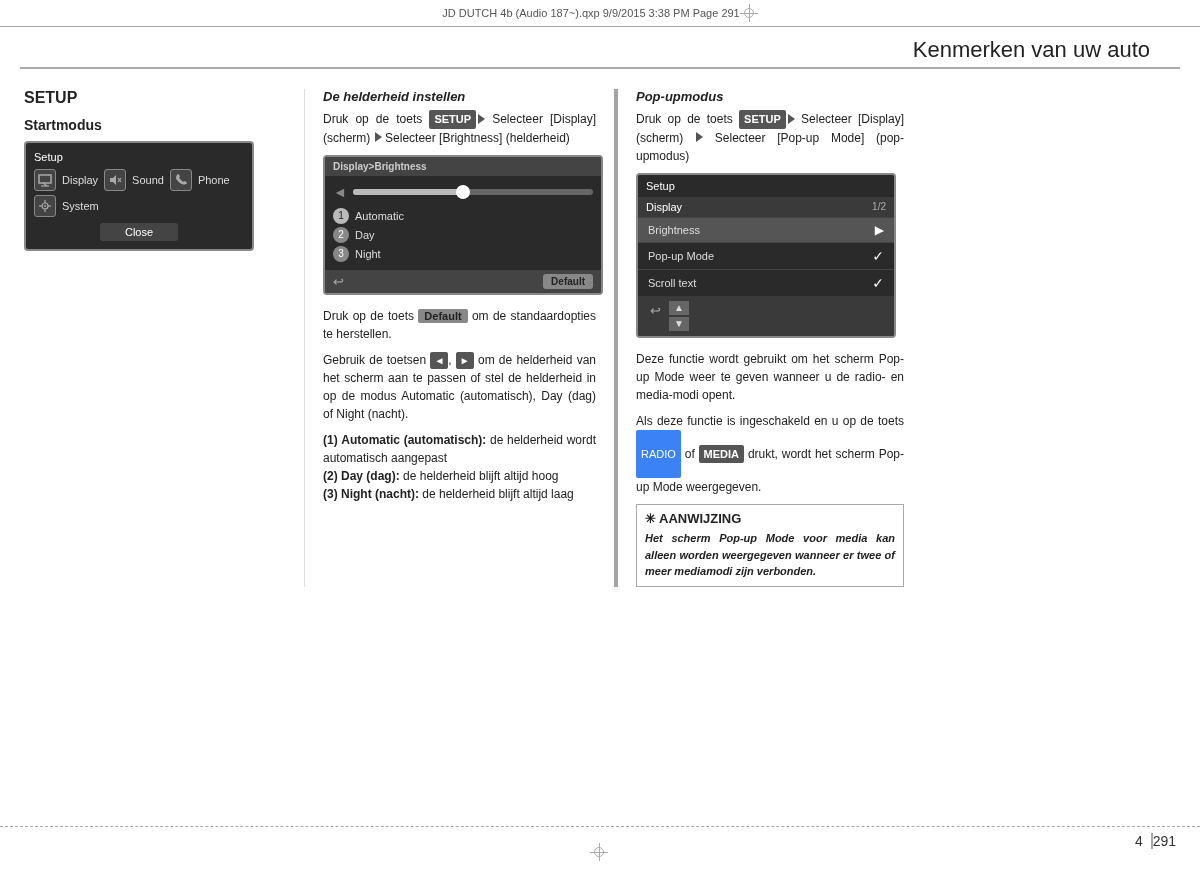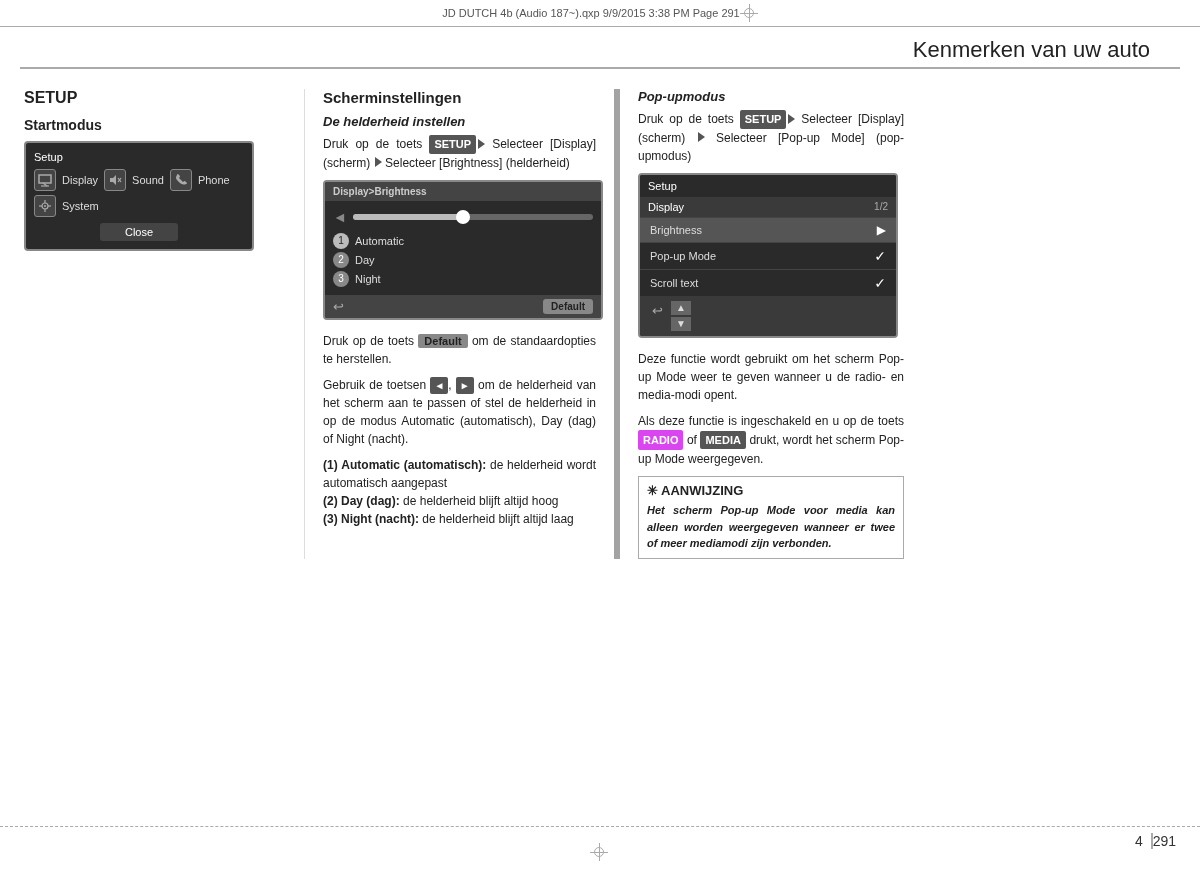--- a/index.html
+++ b/index.html
@@ -265,21 +265,21 @@
       color: #fff;
       font-size: 10px;
       padding: 1px 4px;
       border-radius: 2px;
     }
 
     
     .col-right {
       width: 290px;
       padding-left: 18px;
-      border-left: 6px solid #a3a3a3;
+      border-left: 4px solid #a3a3a3;
     }
     .col-right h3 {
       font-size: 13px;
       font-style: italic;
       font-weight: bold;
       margin-bottom: 6px;
     }
     .col-right p {
       font-size: 12px;
       line-height: 1.5;
@@ -396,26 +396,26 @@
       font-size: 14px;
       color: #333;
     }
     .page-sep {
       border-left: 2px solid #aaa;
       margin-left: 4px;
     }
 
     .radio-badge {
       display: inline-block;
-      background: #d946ef;
-      color: #fff;
-      font-size: 11px;
-      padding: 2px 5px;
+      background: #3b82f6;
+      color: #fff;
+      font-size: 11px;
+      padding: 16px 5px;
       border-radius: 2px;
-      font-weight: bold;
+      font-weight: normal;
     }
     .media-badge {
       display: inline-block;
       background: #555;
       color: #fff;
       font-size: 11px;
       padding: 1px 5px;
       border-radius: 2px;
       font-weight: bold;
     }
@@ -493,21 +493,20 @@
             </svg>
         </div>
         <span class="screen-label">System</span>
       </div>
       <span class="screen-close-btn">Close</span>
     </div>
 
   </div>
 
   <div class="col-mid">
-    <h2>Scherminstellingen</h2>
     <h3>De helderheid instellen</h3>
     <p>
       <span>Druk op de toets</span>
       <span class="setup-arrow">
         <span class="setup-badge">SETUP</span>
         <span class="tri-right"></span>
       </span>
       <span>Selecteer [Display] (scherm)</span>
       <span class="tri-right"></span>
       <span>Selecteer [Brightness] (helderheid)</span>

